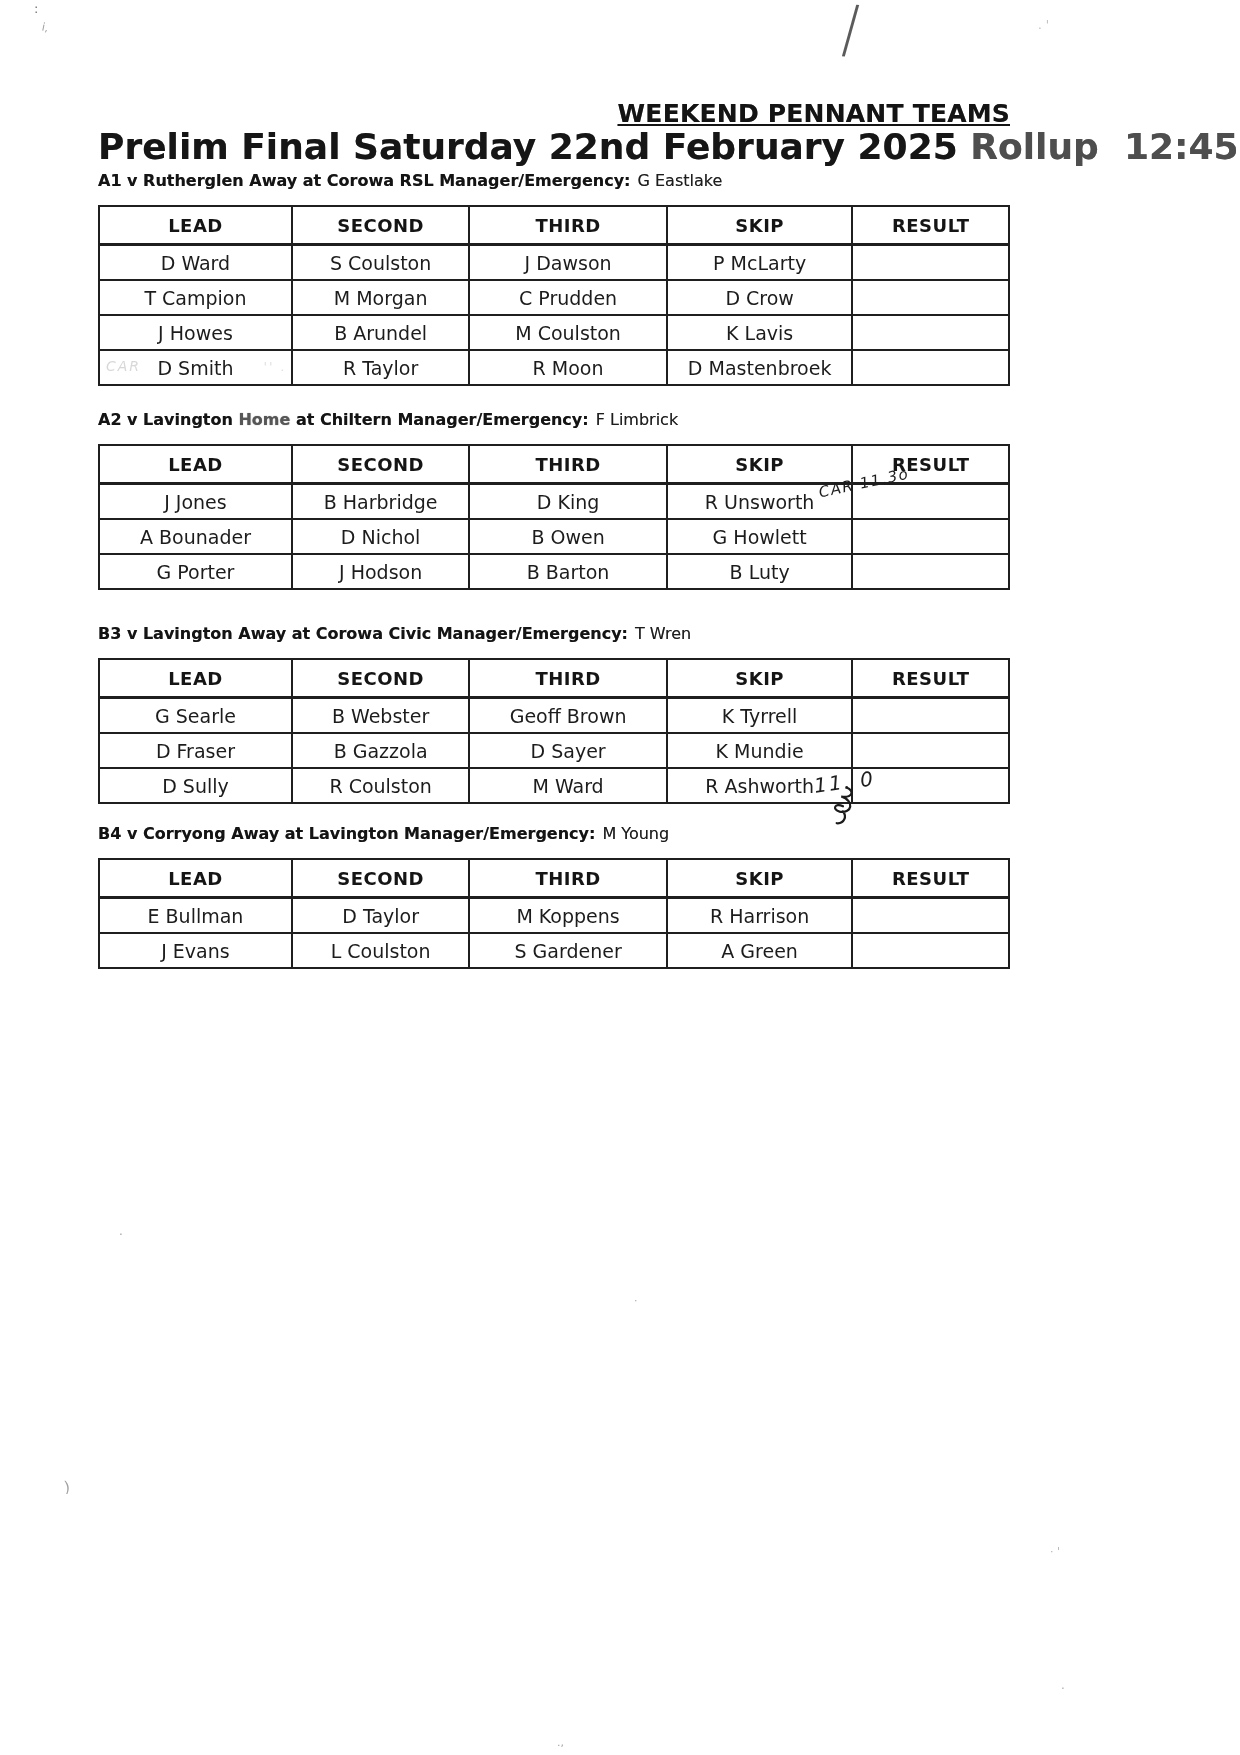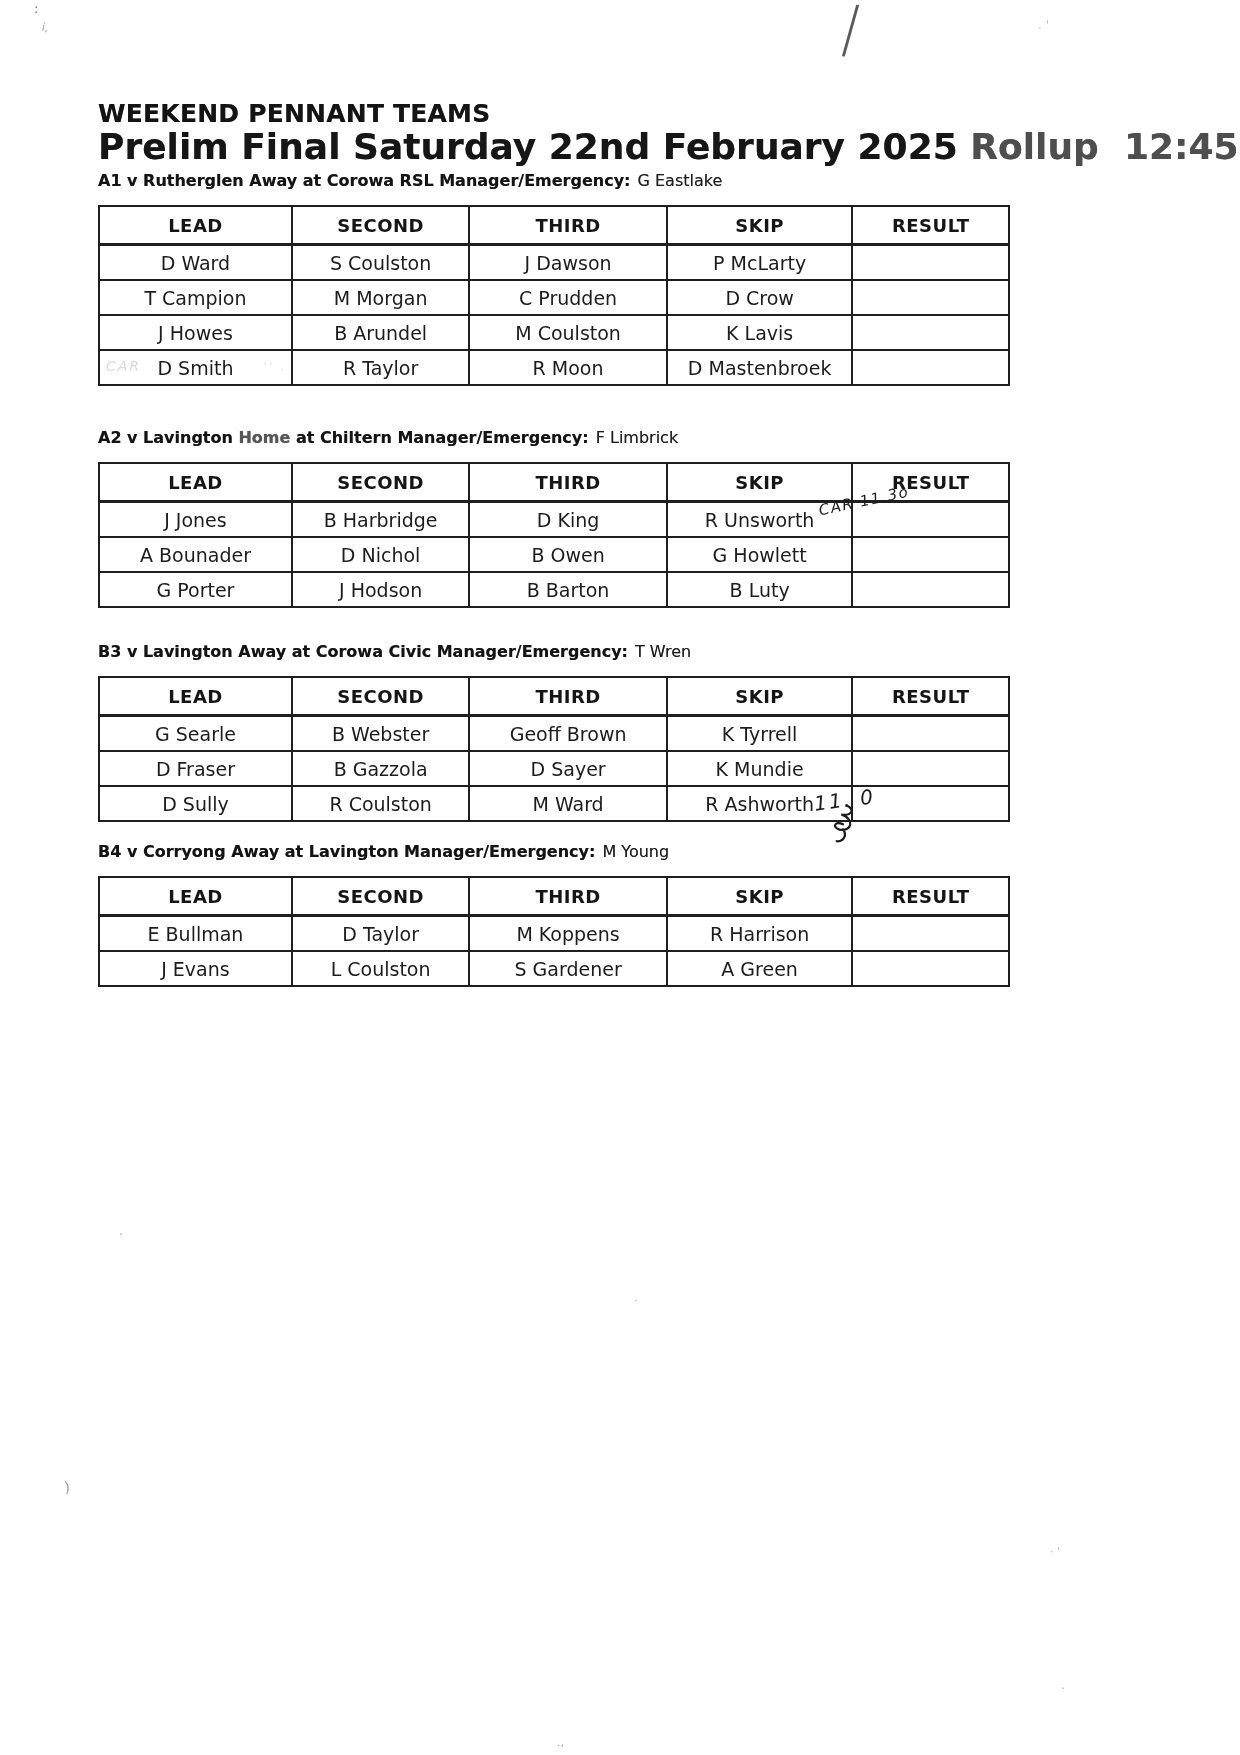--- a/index.html
+++ b/index.html
@@ -7,38 +7,39 @@
     position:relative;
     width:1240px; height:1755px;
     background:#ffffff;
     font-family:"DejaVu Sans","Liberation Sans",sans-serif;
     color:#1a1a1a;
     overflow:hidden;
   }
   .content { position:absolute; left:98px; top:92px; width:912px; }
 
   .title {
-    text-align:left; font-weight:bold; font-size:25px;
+    text-align:right; font-weight:bold; font-size:25px;
     line-height:32px; margin-top:6px; color:#141414; letter-spacing:0.2px;
     text-shadow:0 0 0.5px rgba(10,10,10,0.55);
+    text-decoration:underline;
   }
   .subtitle {
     text-align:center; font-weight:bold; font-size:36px;
     line-height:34px; color:#161616; white-space:pre;
     text-shadow:0 0 0.5px rgba(10,10,10,0.5);
   }
   .rollup { color:#4e4e4e; text-shadow:0 0 0.6px rgba(60,60,60,0.6); }
 
   .team-heading {
     font-size:16px; font-weight:bold; line-height:24px;
     color:#141414; white-space:nowrap;
     text-shadow:0 0 0.4px rgba(10,10,10,0.5);
   }
   .h-a1 { margin-top:5px; }
-  .h-a2 { margin-top:40px; }
+  .h-a2 { margin-top:22px; }
   .h-b3 { margin-top:32px; }
   .h-b4 { margin-top:18px; }
   .heading-home { color:#565656; text-shadow:0 0 1px rgba(90,90,90,0.8); }
   .manager { font-weight:normal; margin-left:7px; color:#1d1d1d; }
 
   table.roster {
     border-collapse:collapse; width:100%; table-layout:fixed;
     margin-top:12px;
   }
   table.roster th, table.roster td {
@@ -70,21 +71,21 @@
   }
   .note-ashworth {
     left:146px; top:1px; font-size:20px; letter-spacing:2px;
     transform:rotate(-7deg);
   }
   .flourish-ashworth {
     position:absolute; left:160px; top:16px;
     transform:rotate(14deg); pointer-events:none;
   }
   .ghost {
-    position:absolute; font-style:italic; color:#8b5cf6;
+    position:absolute; font-style:italic; color:#737373;
     letter-spacing:2px; pointer-events:none; filter:blur(0.4px);
   }
   .ghost-left  { left:6px;  top:7px; font-size:14px; opacity:0.28; }
   .ghost-right { right:4px; top:8px; font-size:13px; opacity:0.22; }
 
   
   .artifact { position:absolute; color:#444; pointer-events:none; }
   .art0 { left:34px;  top:1px;    font-size:13px; opacity:0.75; }
   .art1 { left:42px;  top:21px;   font-size:11px; opacity:0.5; transform:rotate(12deg); }
   .art2 { left:840px; top:-8px;   font-size:64px; opacity:0.8; transform:rotate(6deg) scaleX(0.55); color:#333; }

